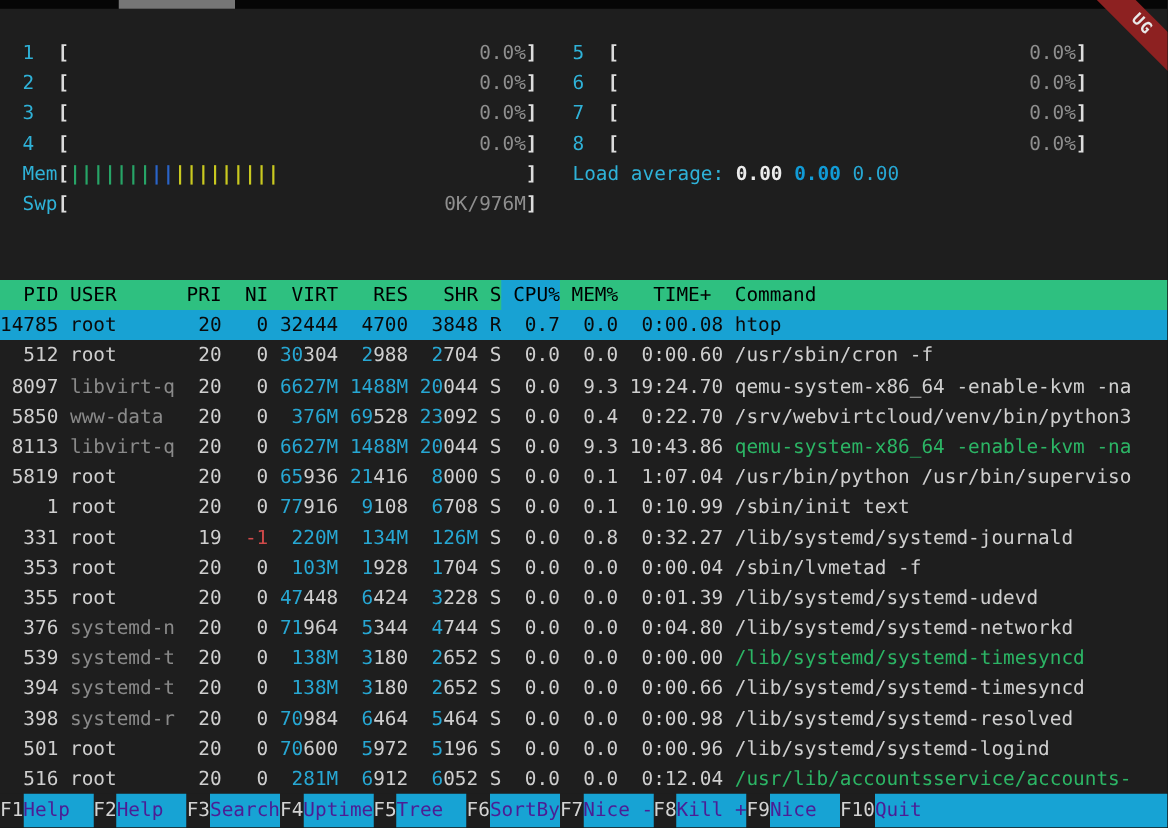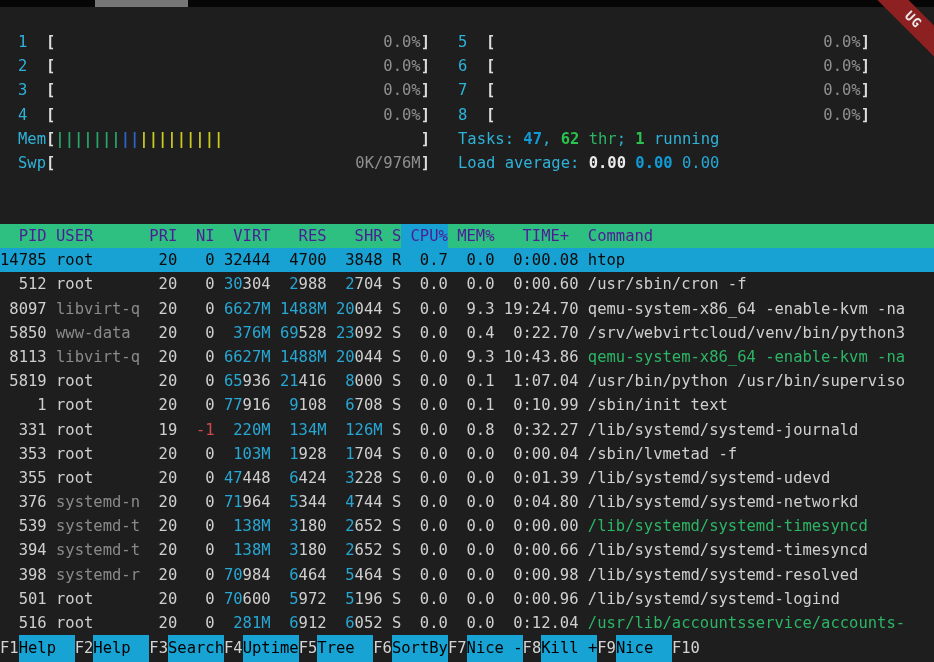--- a/index.html
+++ b/index.html
@@ -24,29 +24,29 @@
   .bar-green{color:#27a567}.bar-blue{color:#2a64c8}.bar-yellow{color:#c9c920}
   .mval{color:#8f8f8f;white-space:pre}
   .stat{height:24.2px;white-space:pre}
   .seg{white-space:pre}
   .sw{color:#cfcfcf}.sd{color:#8a8a8a}.sc{color:#27a7d3}.sg{color:#2cb565}.sr{color:#d04a4a}
   .scy{color:#2fb2d8}.sbc{color:#119bd6;font-weight:bold}.sbw{color:#ebebeb;font-weight:bold}
   .sbg{color:#2cc24f;font-weight:bold}.sk{color:#0a0a0a}
   .ptable{position:absolute;top:224px;left:0;width:934px}
   .prow{height:24.2px;line-height:24.2px;white-space:pre;overflow:hidden}
   .phead{background:#2ec080}
-  .hcell{display:inline-block;color:#4c1d95;white-space:pre;vertical-align:top}
+  .hcell{display:inline-block;color:#000000;white-space:pre;vertical-align:top}
   .hcell.sorted{background:#18a2d3}
   .cell{display:inline-block;white-space:pre;vertical-align:top;overflow:hidden}
   .prow.selected{background:#18a2d3}
   .prow.selected .seg{color:#0a0a0a}
   .fnbar{position:absolute;left:0;top:635px;width:934px;height:27px;display:flex;line-height:26px;background:#1e1e1e}
   .fnitem{display:flex}
   .fkey{color:#d4d4d4;white-space:pre}
-  .flabel{background:#17a3d4;color:#000000;width:6ch;white-space:pre;overflow:hidden}
+  .flabel{background:#17a3d4;color:#4c1d95;width:6ch;white-space:pre;overflow:hidden}
   .flabel.grow{flex:1;width:auto}
   .fnitem:last-child{flex:1}
 </style>
 </head>
 <body>
 
 <div class="screen">
   <div class="top-strip">
     <div class="top-tab"></div>
   </div>
@@ -141,21 +141,20 @@
           </div>
           <div class="meter">
             <span class="mlabel">8</span>
             <span class="brk">[</span>
             <span class="minner">
               <span class="bars"></span>
               <span class="mval">0.0%</span>
             </span>
             <span class="brk">]</span>
           </div>
-          <div class="stat"><span class="seg scy">Tasks: </span><span class="seg sbc">47</span><span class="seg scy">, </span><span class="seg sbg">62</span><span class="seg sg"> thr</span><span class="seg scy">; </span><span class="seg sbg">1</span><span class="seg scy"> running</span></div>
           <div class="stat"><span class="seg scy">Load average: </span><span class="seg sbw">0.00 </span><span class="seg sbc">0.00 </span><span class="seg sc">0.00</span></div>
         </div>
     </div>
   </div>
 
   <div class="ptable">
       <div class="prow phead"><span class="hcell" style="width: 5ch; text-align: right; box-sizing: border-box;">PID</span><span class="hcell" style="width: 10ch; text-align: left; padding-left: 1ch; box-sizing: border-box;">USER</span><span class="hcell" style="width: 4ch; text-align: right; padding-left: 1ch; box-sizing: border-box;">PRI</span><span class="hcell" style="width: 4ch; text-align: right; padding-left: 1ch; box-sizing: border-box;">NI</span><span class="hcell" style="width: 6ch; text-align: right; padding-left: 1ch; box-sizing: border-box;">VIRT</span><span class="hcell" style="width: 6ch; text-align: right; padding-left: 1ch; box-sizing: border-box;">RES</span><span class="hcell" style="width: 6ch; text-align: right; padding-left: 1ch; box-sizing: border-box;">SHR</span><span class="hcell" style="width: 2ch; text-align: left; padding-left: 1ch; box-sizing: border-box;">S</span><span class="hcell sorted" style="width: 5ch; text-align: right; padding-left: 1ch; box-sizing: border-box;">CPU%</span><span class="hcell" style="width: 5ch; text-align: right; padding-left: 1ch; box-sizing: border-box;">MEM%</span><span class="hcell" style="width: 9ch; text-align: right; padding-left: 1ch; box-sizing: border-box;">TIME+ </span><span class="hcell" style="padding-left: 1ch;">Command</span></div>
       <div class="prow selected"><span class="cell" style="width: 5ch; text-align: right; box-sizing: border-box;"><span class="seg sk">14785</span></span><span class="cell" style="width: 10ch; text-align: left; padding-left: 1ch; box-sizing: border-box;"><span class="seg sk">root</span></span><span class="cell" style="width: 4ch; text-align: right; padding-left: 1ch; box-sizing: border-box;"><span class="seg sk">20</span></span><span class="cell" style="width: 4ch; text-align: right; padding-left: 1ch; box-sizing: border-box;"><span class="seg sk">0</span></span><span class="cell" style="width: 6ch; text-align: right; padding-left: 1ch; box-sizing: border-box;"><span class="seg sk">32444</span></span><span class="cell" style="width: 6ch; text-align: right; padding-left: 1ch; box-sizing: border-box;"><span class="seg sk">4700</span></span><span class="cell" style="width: 6ch; text-align: right; padding-left: 1ch; box-sizing: border-box;"><span class="seg sk">3848</span></span><span class="cell" style="width: 2ch; text-align: left; padding-left: 1ch; box-sizing: border-box;"><span class="seg sk">R</span></span><span class="cell" style="width: 5ch; text-align: right; padding-left: 1ch; box-sizing: border-box;"><span class="seg sk">0.7</span></span><span class="cell" style="width: 5ch; text-align: right; padding-left: 1ch; box-sizing: border-box;"><span class="seg sk">0.0</span></span><span class="cell" style="width: 9ch; text-align: right; padding-left: 1ch; box-sizing: border-box;"><span class="seg sk">0:00.08</span></span><span class="cell" style="padding-left: 1ch;"><span class="seg sk">htop</span></span></div>
       <div class="prow"><span class="cell" style="width: 5ch; text-align: right; box-sizing: border-box;"><span class="seg sw">512</span></span><span class="cell" style="width: 10ch; text-align: left; padding-left: 1ch; box-sizing: border-box;"><span class="seg sw">root</span></span><span class="cell" style="width: 4ch; text-align: right; padding-left: 1ch; box-sizing: border-box;"><span class="seg sw">20</span></span><span class="cell" style="width: 4ch; text-align: right; padding-left: 1ch; box-sizing: border-box;"><span class="seg sw">0</span></span><span class="cell" style="width: 6ch; text-align: right; padding-left: 1ch; box-sizing: border-box;"><span class="seg sc">30</span><span class="seg sw">304</span></span><span class="cell" style="width: 6ch; text-align: right; padding-left: 1ch; box-sizing: border-box;"><span class="seg sc">2</span><span class="seg sw">988</span></span><span class="cell" style="width: 6ch; text-align: right; padding-left: 1ch; box-sizing: border-box;"><span class="seg sc">2</span><span class="seg sw">704</span></span><span class="cell" style="width: 2ch; text-align: left; padding-left: 1ch; box-sizing: border-box;"><span class="seg sw">S</span></span><span class="cell" style="width: 5ch; text-align: right; padding-left: 1ch; box-sizing: border-box;"><span class="seg sw">0.0</span></span><span class="cell" style="width: 5ch; text-align: right; padding-left: 1ch; box-sizing: border-box;"><span class="seg sw">0.0</span></span><span class="cell" style="width: 9ch; text-align: right; padding-left: 1ch; box-sizing: border-box;"><span class="seg sw">0:00.60</span></span><span class="cell" style="padding-left: 1ch;"><span class="seg sw">/usr/sbin/cron -f</span></span></div>
       <div class="prow"><span class="cell" style="width: 5ch; text-align: right; box-sizing: border-box;"><span class="seg sw">8097</span></span><span class="cell" style="width: 10ch; text-align: left; padding-left: 1ch; box-sizing: border-box;"><span class="seg sd">libvirt-q</span></span><span class="cell" style="width: 4ch; text-align: right; padding-left: 1ch; box-sizing: border-box;"><span class="seg sw">20</span></span><span class="cell" style="width: 4ch; text-align: right; padding-left: 1ch; box-sizing: border-box;"><span class="seg sw">0</span></span><span class="cell" style="width: 6ch; text-align: right; padding-left: 1ch; box-sizing: border-box;"><span class="seg sc">6627M</span></span><span class="cell" style="width: 6ch; text-align: right; padding-left: 1ch; box-sizing: border-box;"><span class="seg sc">1488M</span></span><span class="cell" style="width: 6ch; text-align: right; padding-left: 1ch; box-sizing: border-box;"><span class="seg sc">20</span><span class="seg sw">044</span></span><span class="cell" style="width: 2ch; text-align: left; padding-left: 1ch; box-sizing: border-box;"><span class="seg sw">S</span></span><span class="cell" style="width: 5ch; text-align: right; padding-left: 1ch; box-sizing: border-box;"><span class="seg sw">0.0</span></span><span class="cell" style="width: 5ch; text-align: right; padding-left: 1ch; box-sizing: border-box;"><span class="seg sw">9.3</span></span><span class="cell" style="width: 9ch; text-align: right; padding-left: 1ch; box-sizing: border-box;"><span class="seg sw">19:24.70</span></span><span class="cell" style="padding-left: 1ch;"><span class="seg sw">qemu-system-x86_64 -enable-kvm -na</span></span></div>
@@ -206,15 +205,16 @@
       <div class="fnitem">
         <span class="fkey">F8</span>
         <span class="flabel">Kill +</span>
       </div>
       <div class="fnitem">
         <span class="fkey">F9</span>
         <span class="flabel">Nice</span>
       </div>
       <div class="fnitem">
         <span class="fkey">F10</span>
+        <span class="flabel grow">Quit</span>
       </div>
     </div>
 </div>
 
 </body></html>

